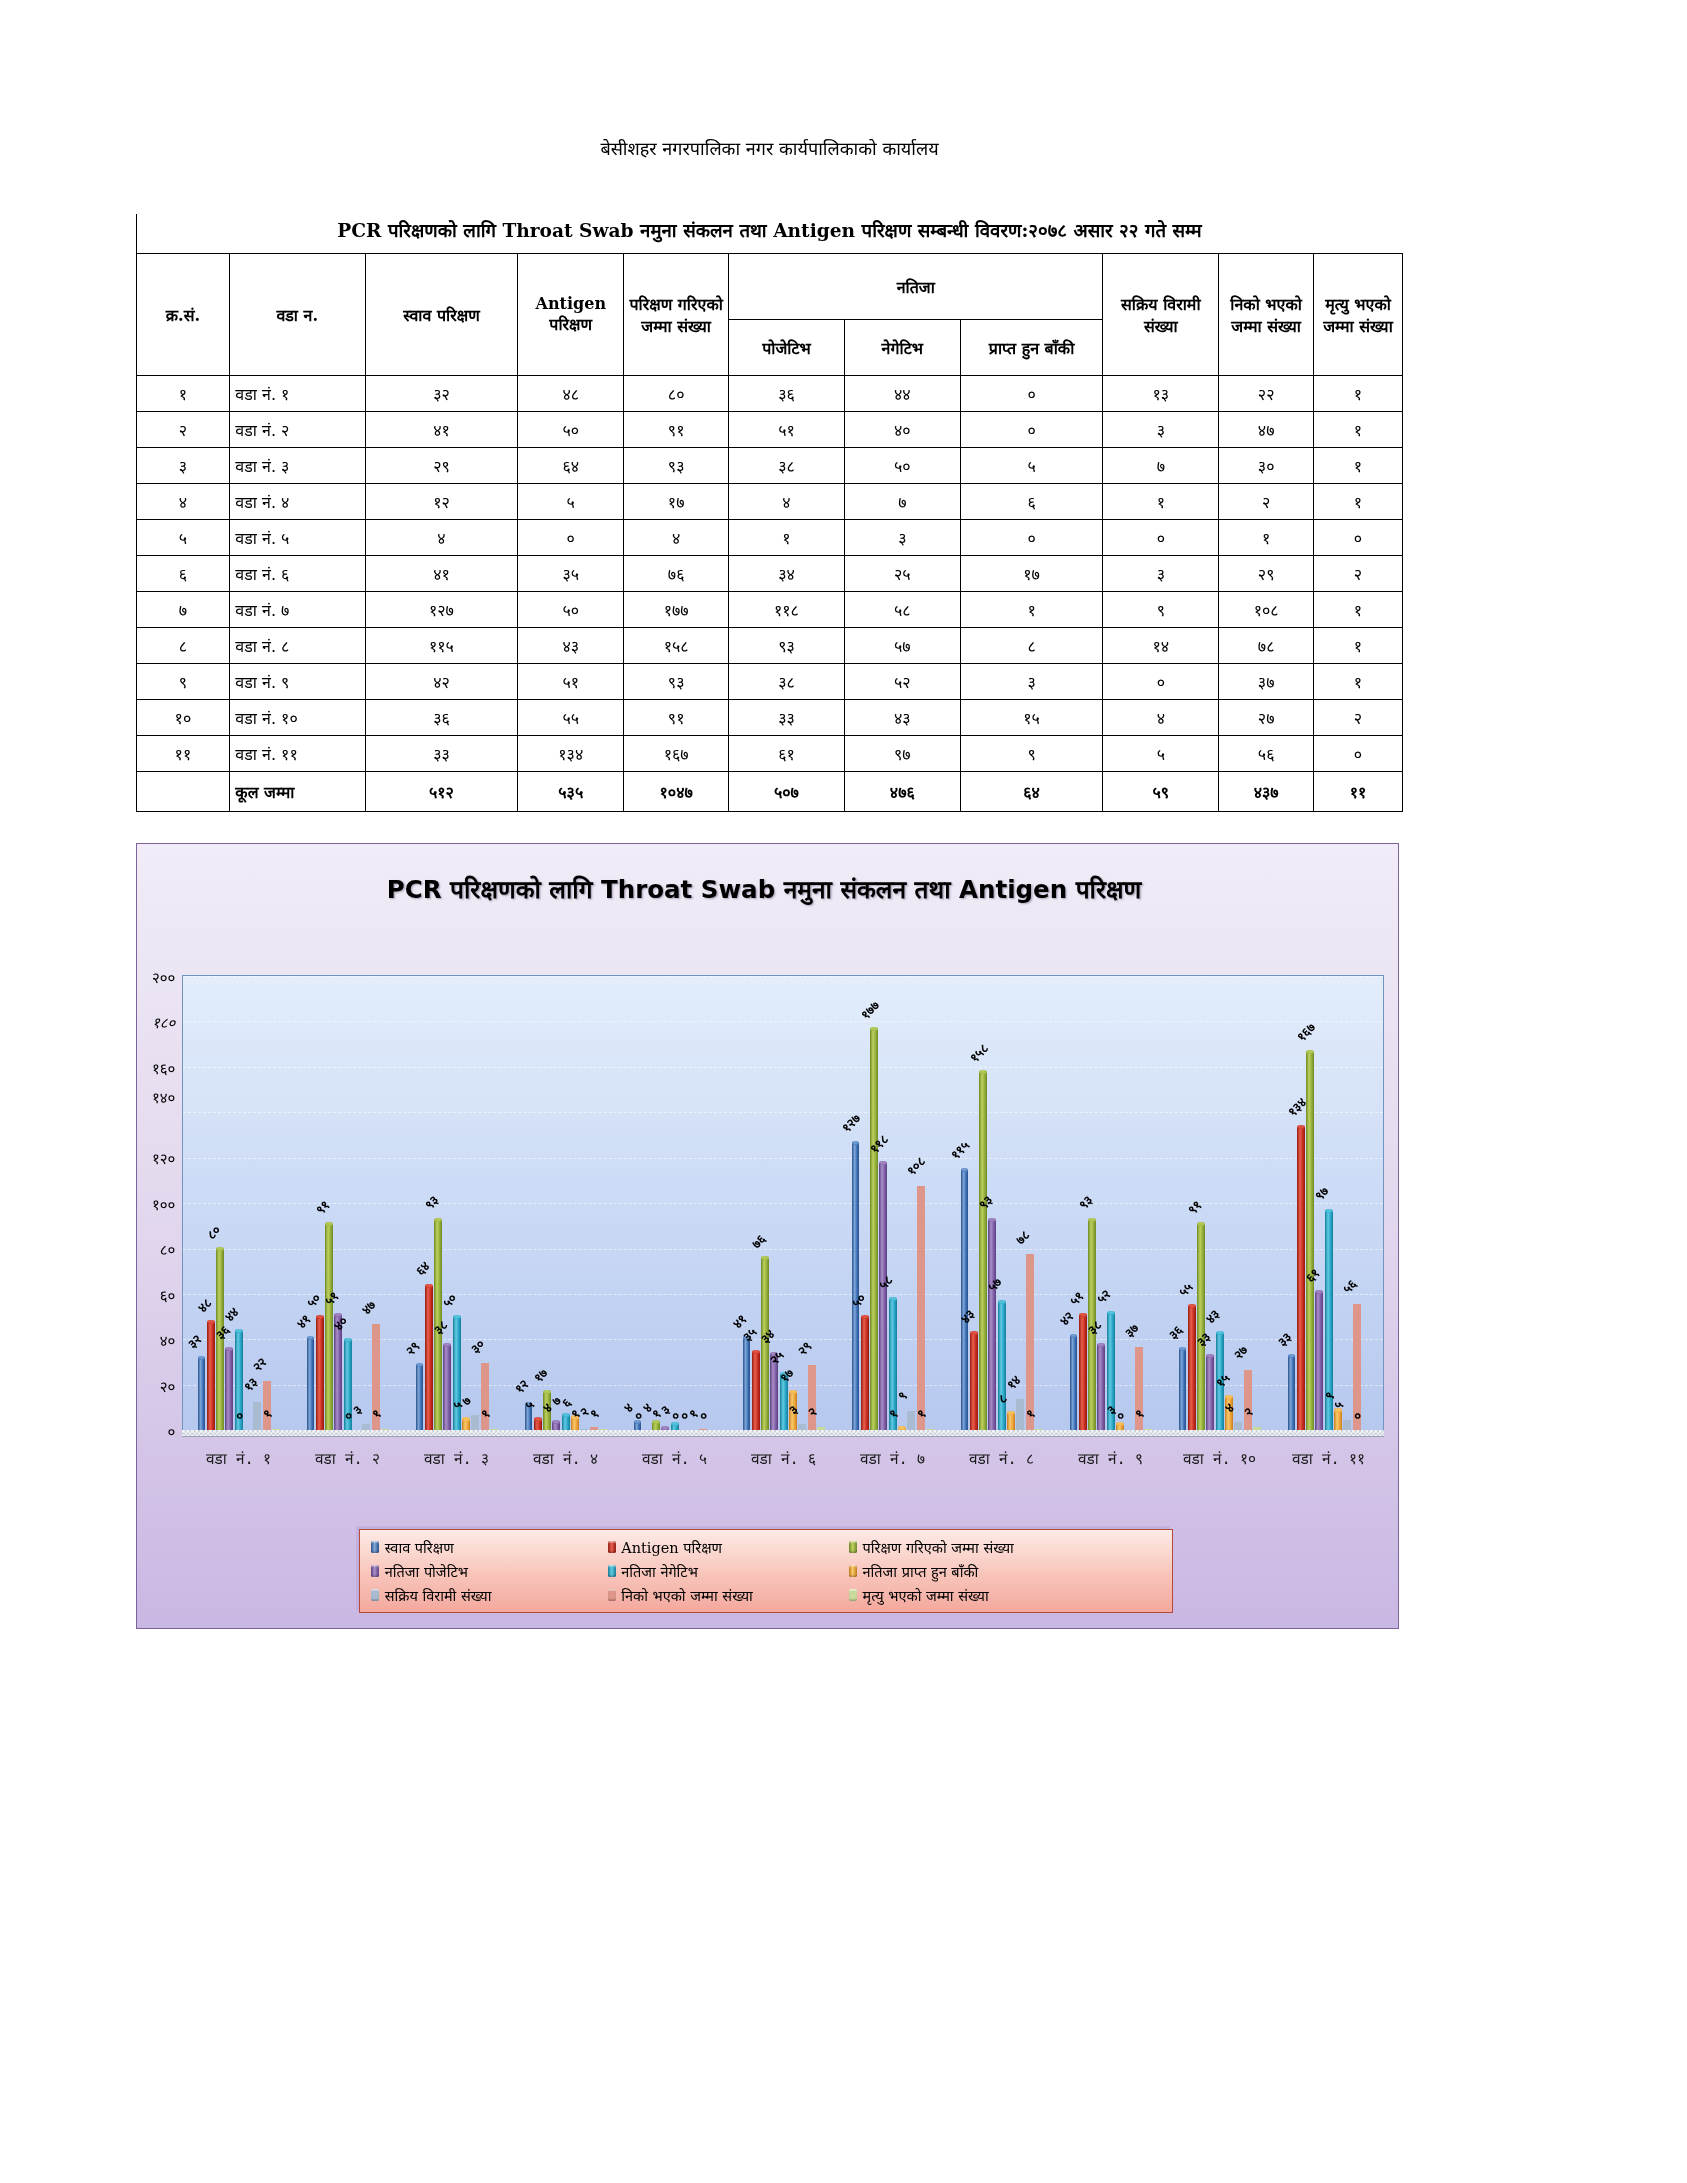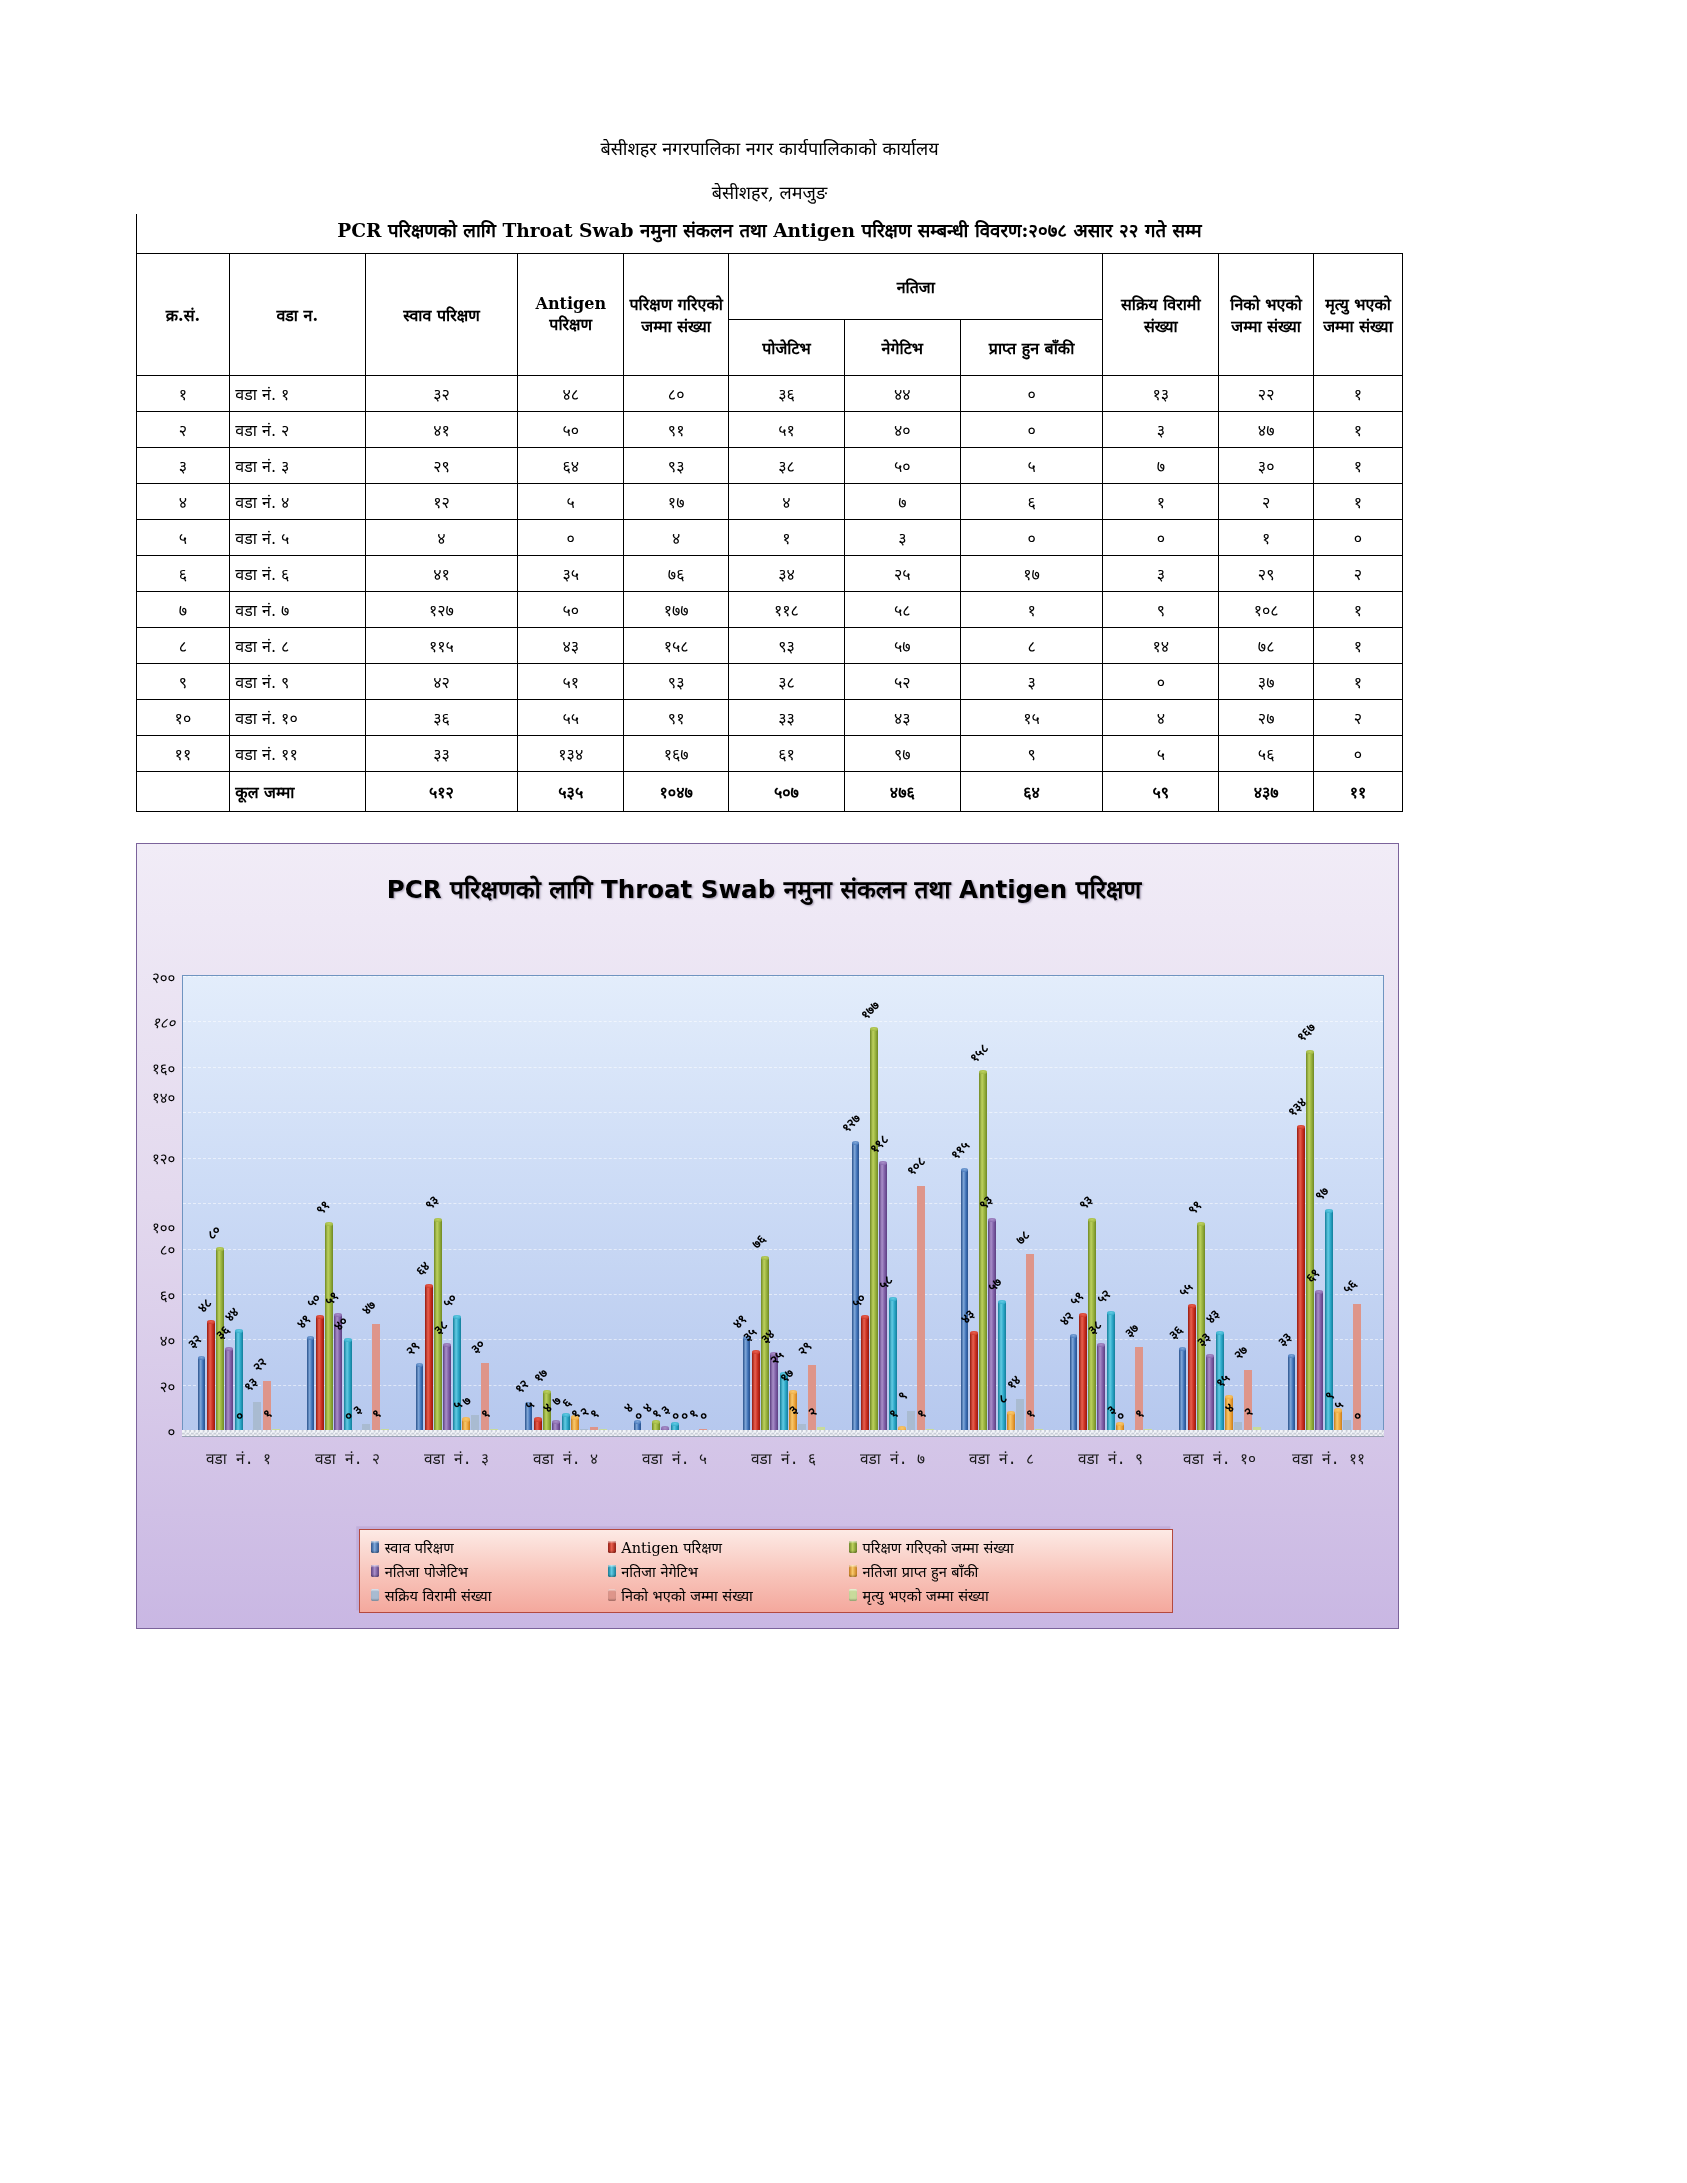--- a/index.html
+++ b/index.html
@@ -61,21 +61,20 @@
                    box-shadow:inset 0 1.4px 0.9px rgba(255,255,255,.55), inset 0 -1.4px 1.4px rgba(0,0,0,.25); }
   .legend-label { font-size:14.5px; color:#000; font-family:"DejaVu Serif","Liberation Serif",serif; }
 </style>
 </head>
 <body>
 
 <div class="page">
 
   <div class="doc-header">
     <div class="l1">बेसीशहर नगरपालिका नगर कार्यपालिकाको कार्यालय</div>
-    <div class="l2">बेसीशहर,  लमजुङ</div>
   </div>
 
   <div class="title-tick"></div>
   <div class="table-title">PCR परिक्षणको लागि Throat  Swab नमुना संकलन तथा  Antigen परिक्षण सम्बन्धी विवरण:२०७८ असार २२ गते सम्म</div>
 
   <table class="pcr">
     <colgroup>
       <col style="width:93px">
         <col style="width:136px">
         <col style="width:153px">
@@ -269,21 +268,21 @@
   <div class="chart-panel">
     <div class="chart-title">
       <div>PCR परिक्षणको  लागि  Throat  Swab नमुना  संकलन  तथा    Antigen परिक्षण</div>
     </div>
     <div class="ylabels" id="ylabels">
         <div class="ytick" style="top: 446px;">०</div>
         <div class="ytick" style="top: 401px;">२०</div>
         <div class="ytick" style="top: 355px;">४०</div>
         <div class="ytick" style="top: 310px;">६०</div>
         <div class="ytick" style="top: 264px;">८०</div>
-        <div class="ytick" style="top: 219px; margin-top: 23px;">१००</div>
+        <div class="ytick" style="top: 219px;">१००</div>
         <div class="ytick" style="top: 173px;">१२०</div>
         <div class="ytick" style="top: 112px;">१४०</div>
         <div class="ytick" style="top: 83px;">१६०</div>
         <div class="ytick" style="top: 37px; font-style: italic;">१८०</div>
         <div class="ytick" style="top: -8.2px;">२००</div>
       </div>
     <div class="plot-area" id="plot">
         <div class="gridline" style="top: 409px;"></div>
         <div class="gridline" style="top: 363px;"></div>
         <div class="gridline" style="top: 318px;"></div>

